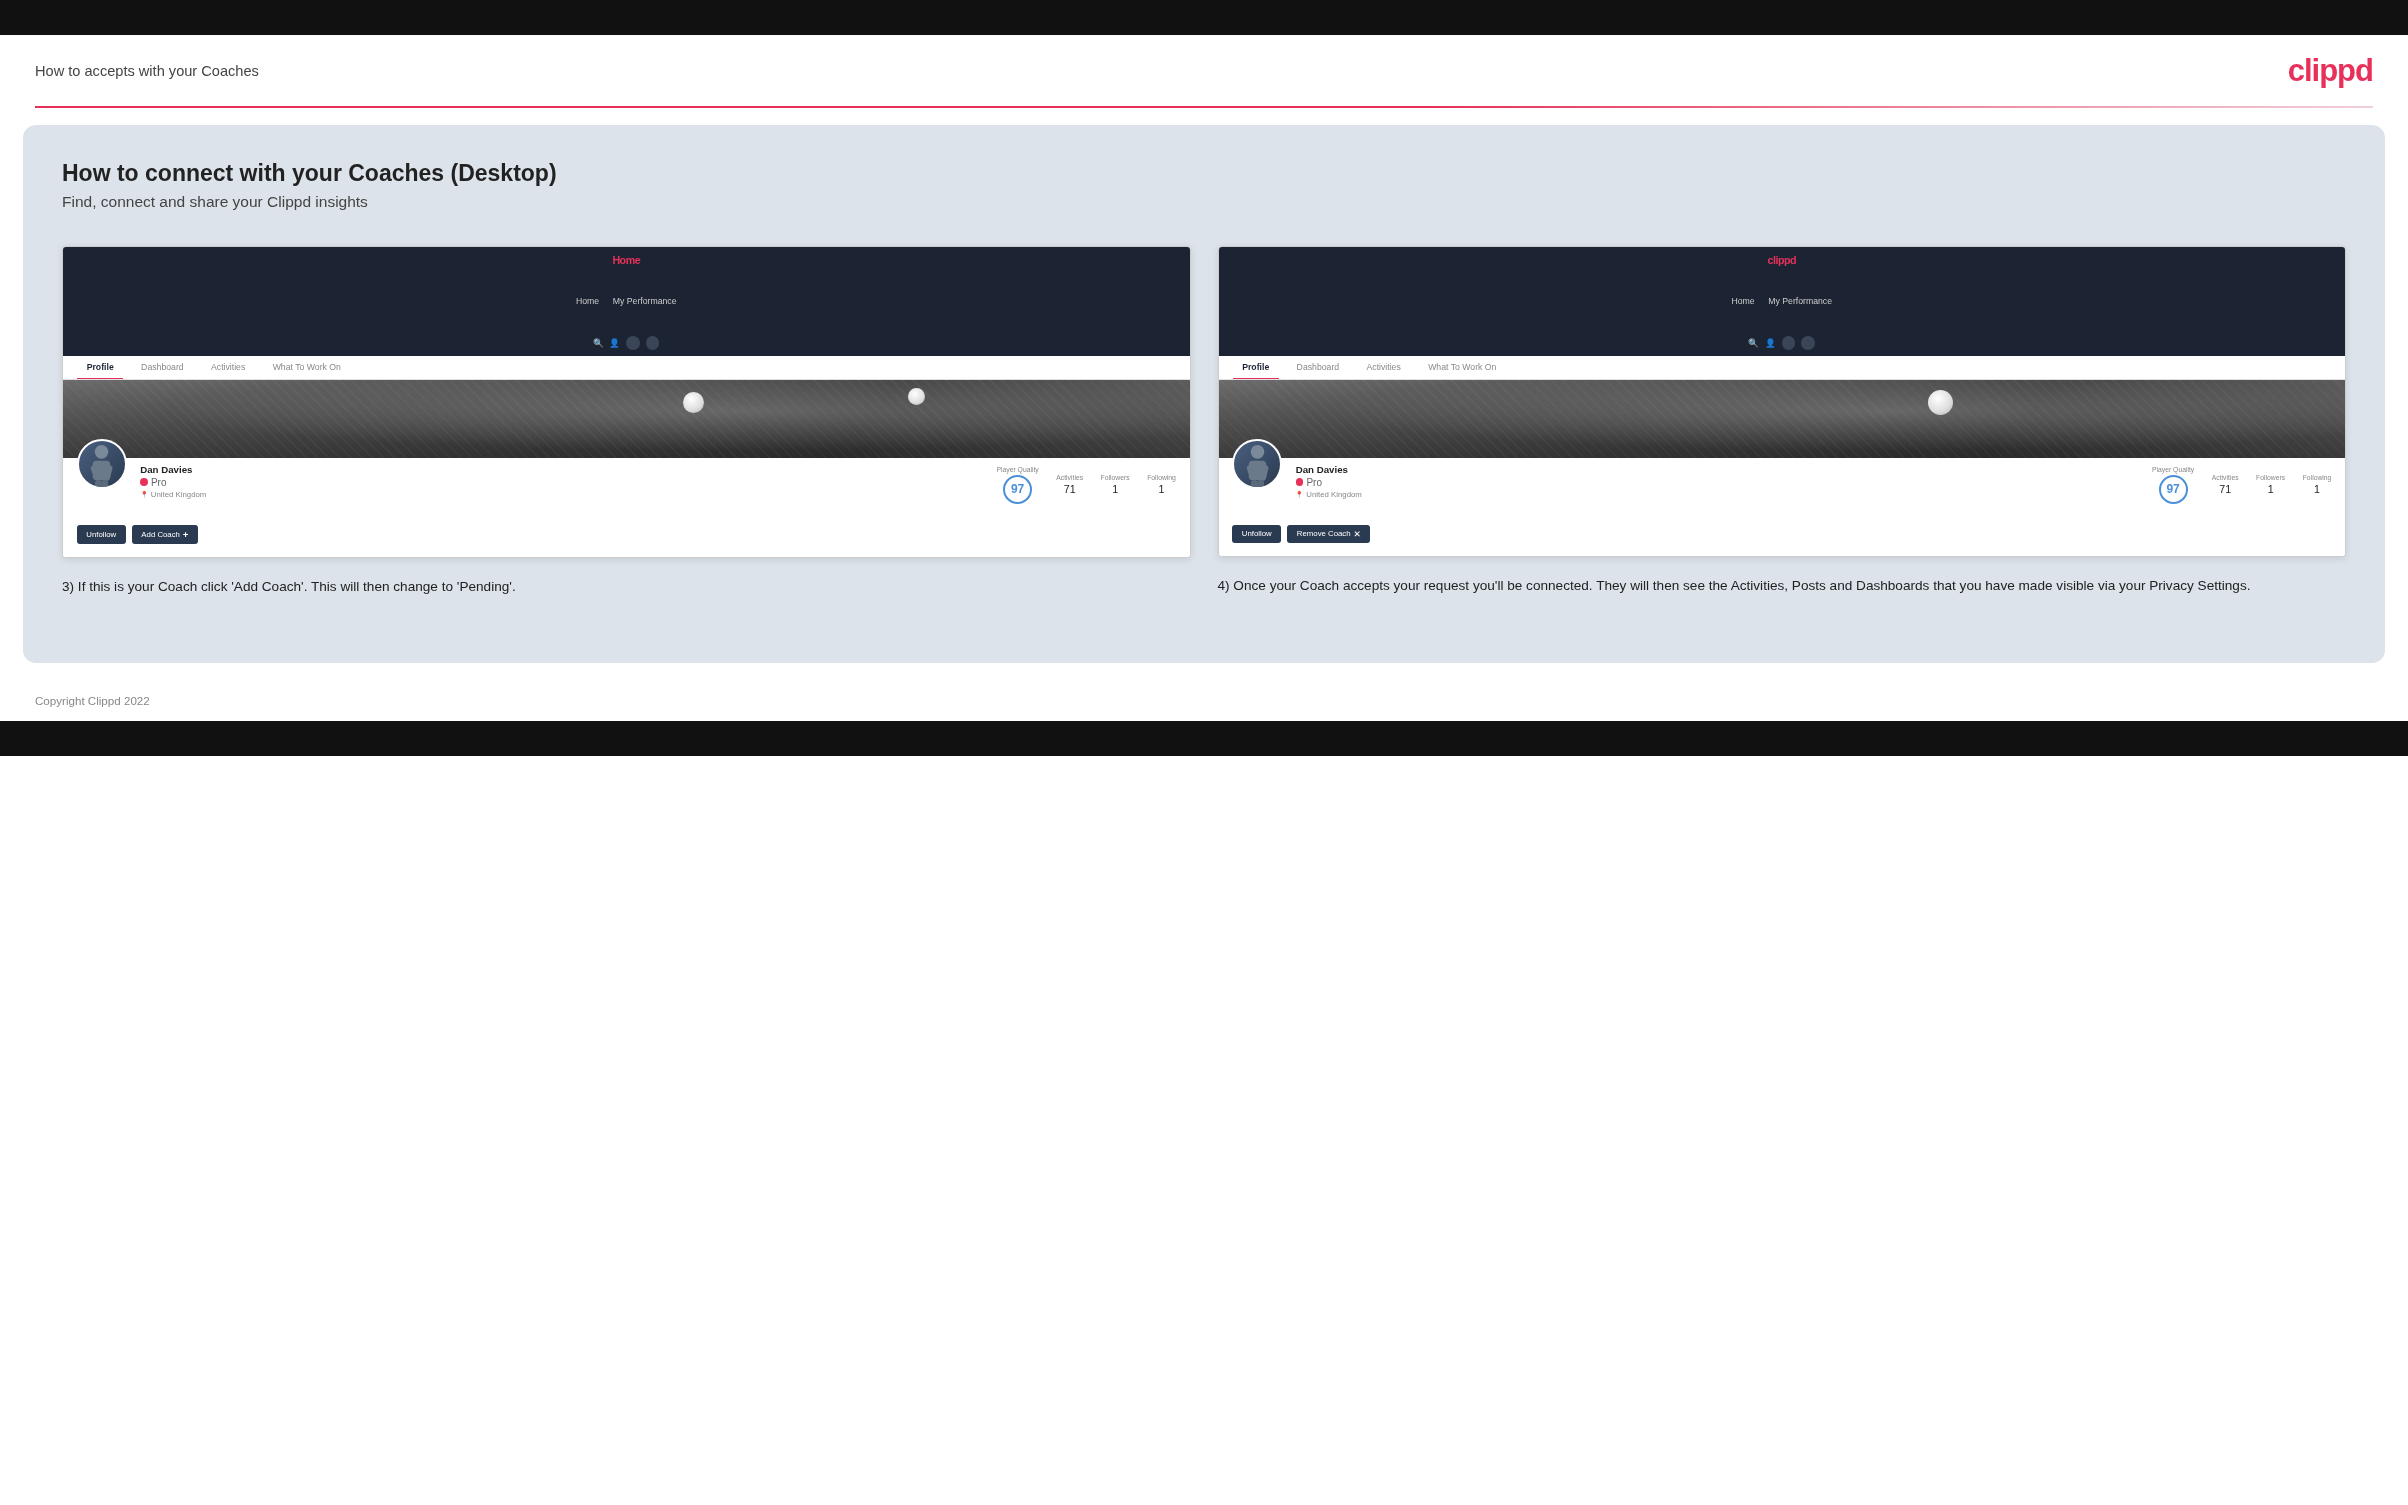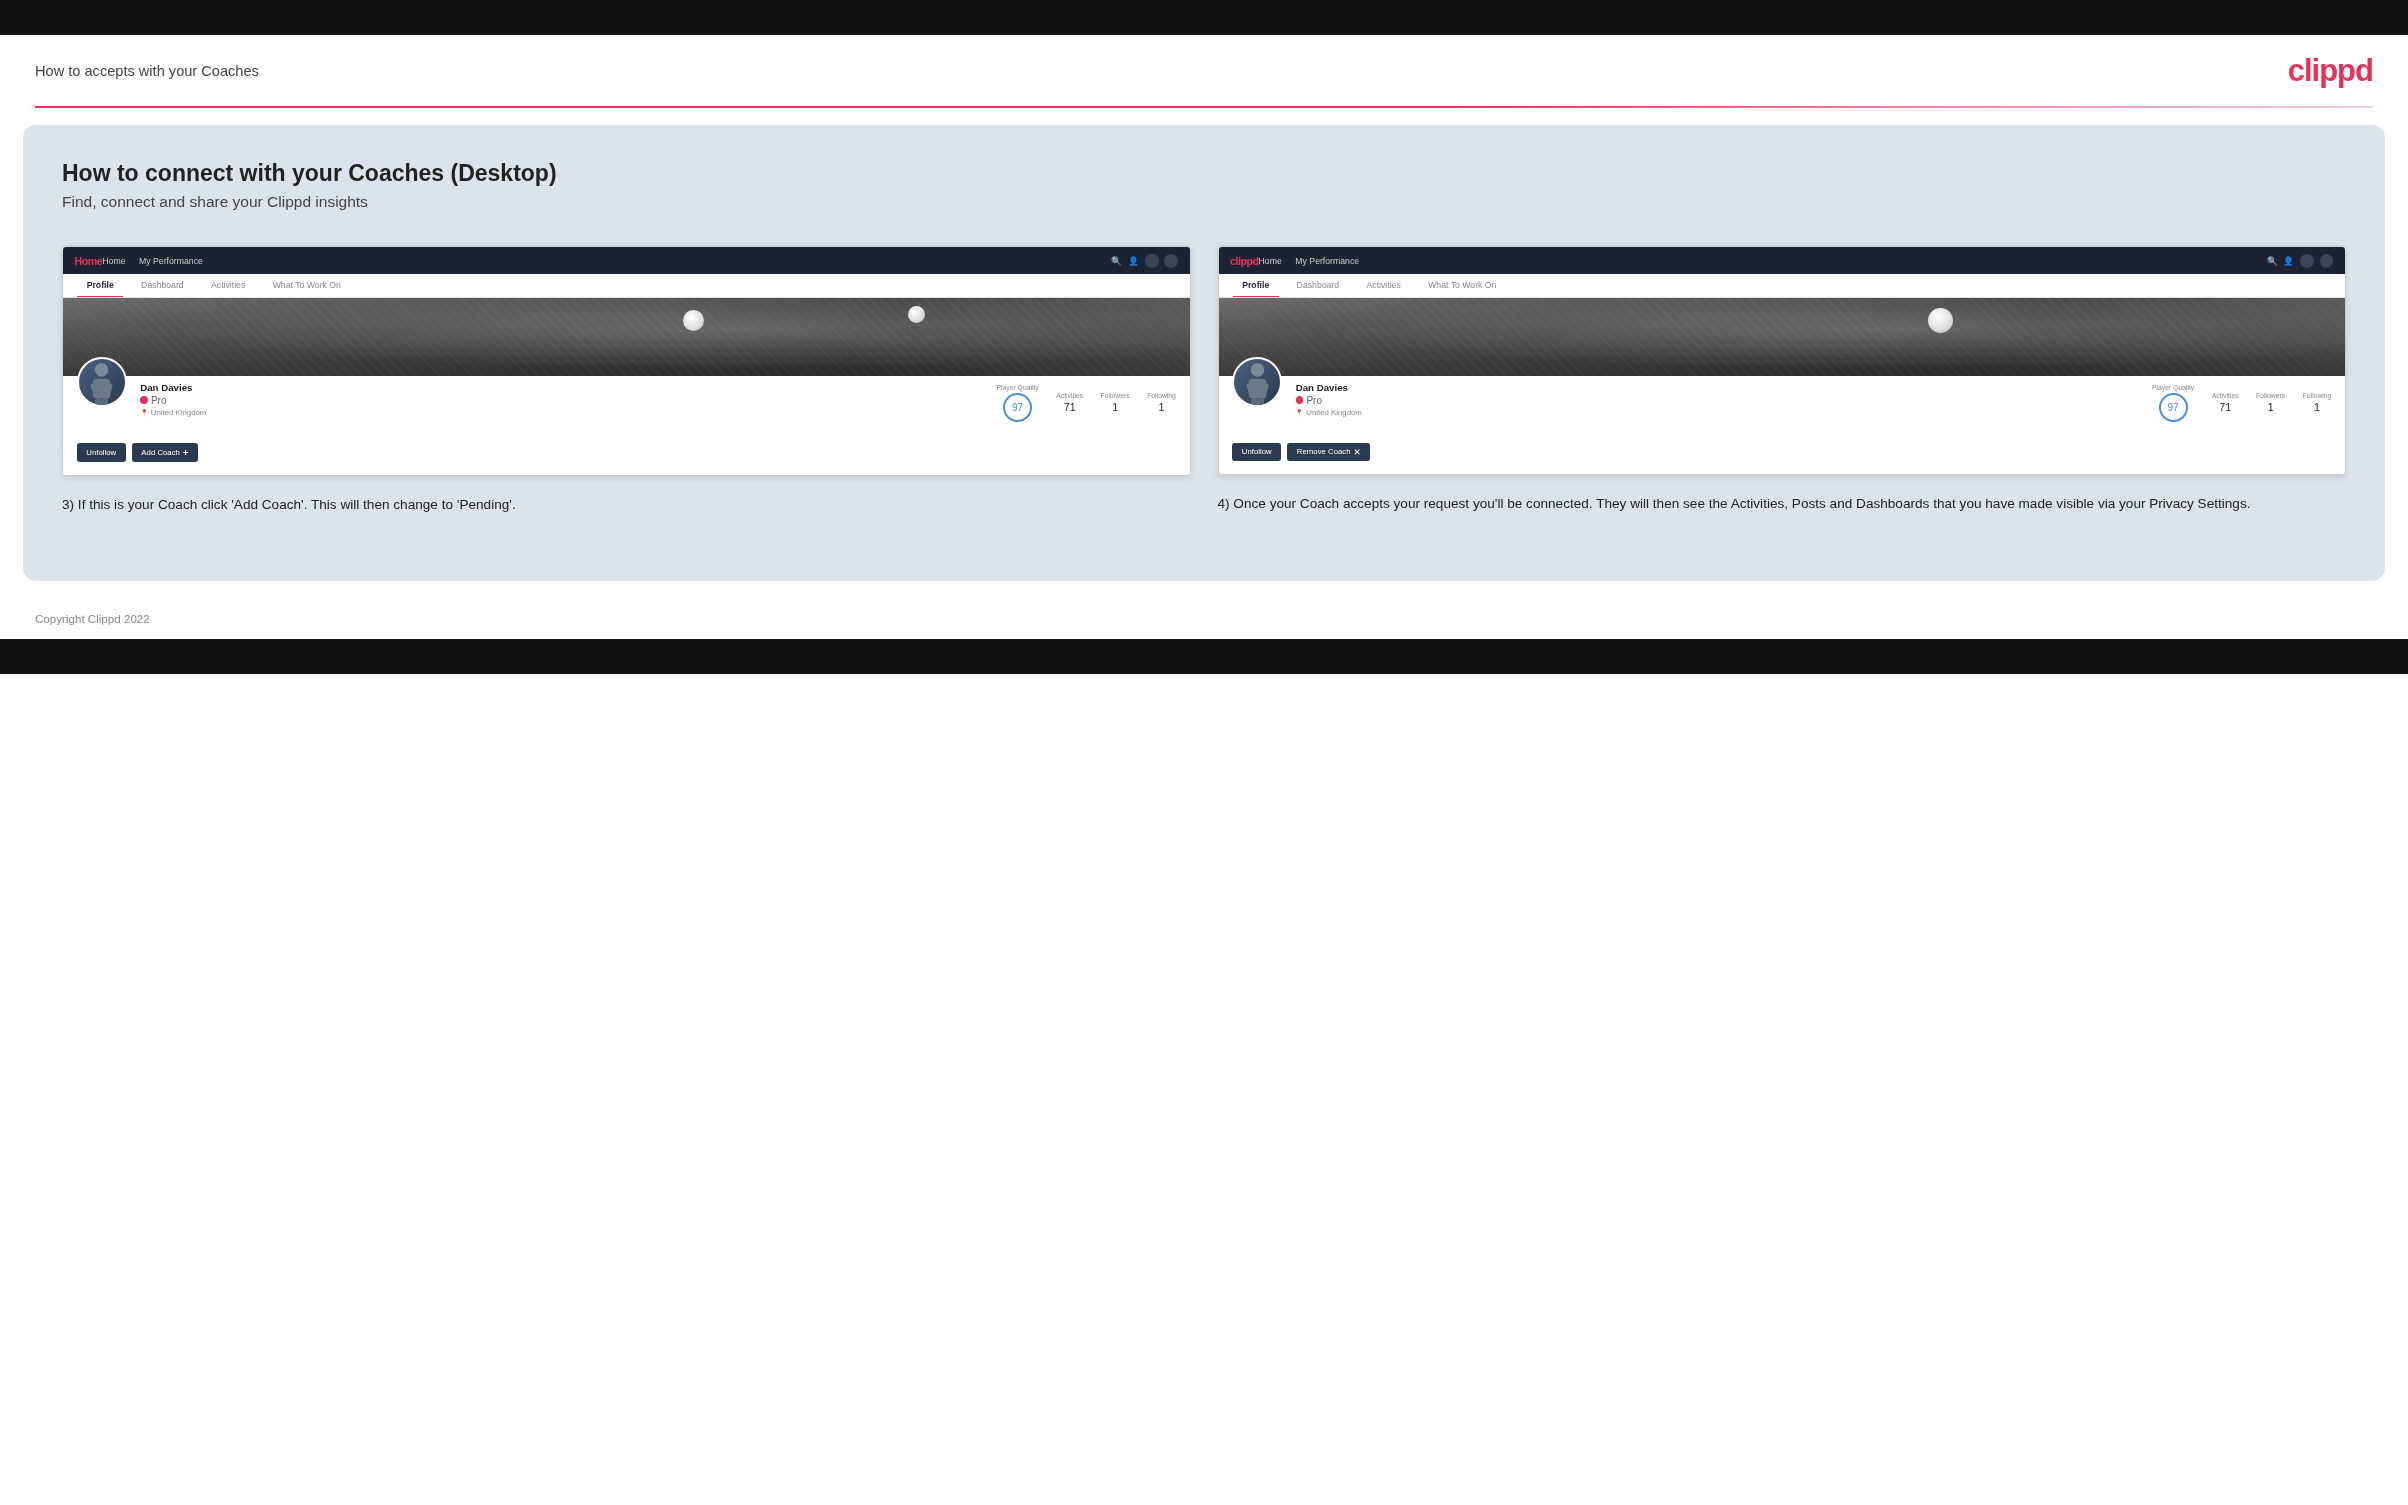--- a/index.html
+++ b/index.html
@@ -85,21 +85,22 @@
       margin-bottom: 17.5px;
       box-shadow: 0 1.9px 7.8px rgba(0,0,0,0.10);
     }
 
     
     .mock-nav {
       background: #1c2434;
       padding: 6.8px 11.6px;
       display: flex;
       align-items: center;
-      gap: 0;
+      gap: 30px;
+      flex-direction: column;
     }
     .mock-logo {
       color: #e8315a;
       font-size: 10.7px;
       font-weight: 700;
       letter-spacing: -0.5px;
     }
     .mock-nav-links {
       display: flex;
       gap: 13.6px;
@@ -267,22 +268,22 @@
 
     
     .mock-quality-circle {
       width: 29px;
       height: 29px;
       border-radius: 50%;
       border: 2.4px solid #4a90d9;
       display: flex;
       align-items: center;
       justify-content: center;
-      font-size: 10px;
-      font-weight: 400;
+      font-size: 12px;
+      font-weight: 700;
       color: #4a90d9;
       margin: 0 auto;
     }
 
     
     .mock-actions {
       display: flex;
       gap: 5.8px;
       margin-top: 7.8px;
       padding-left: 13.6px;

